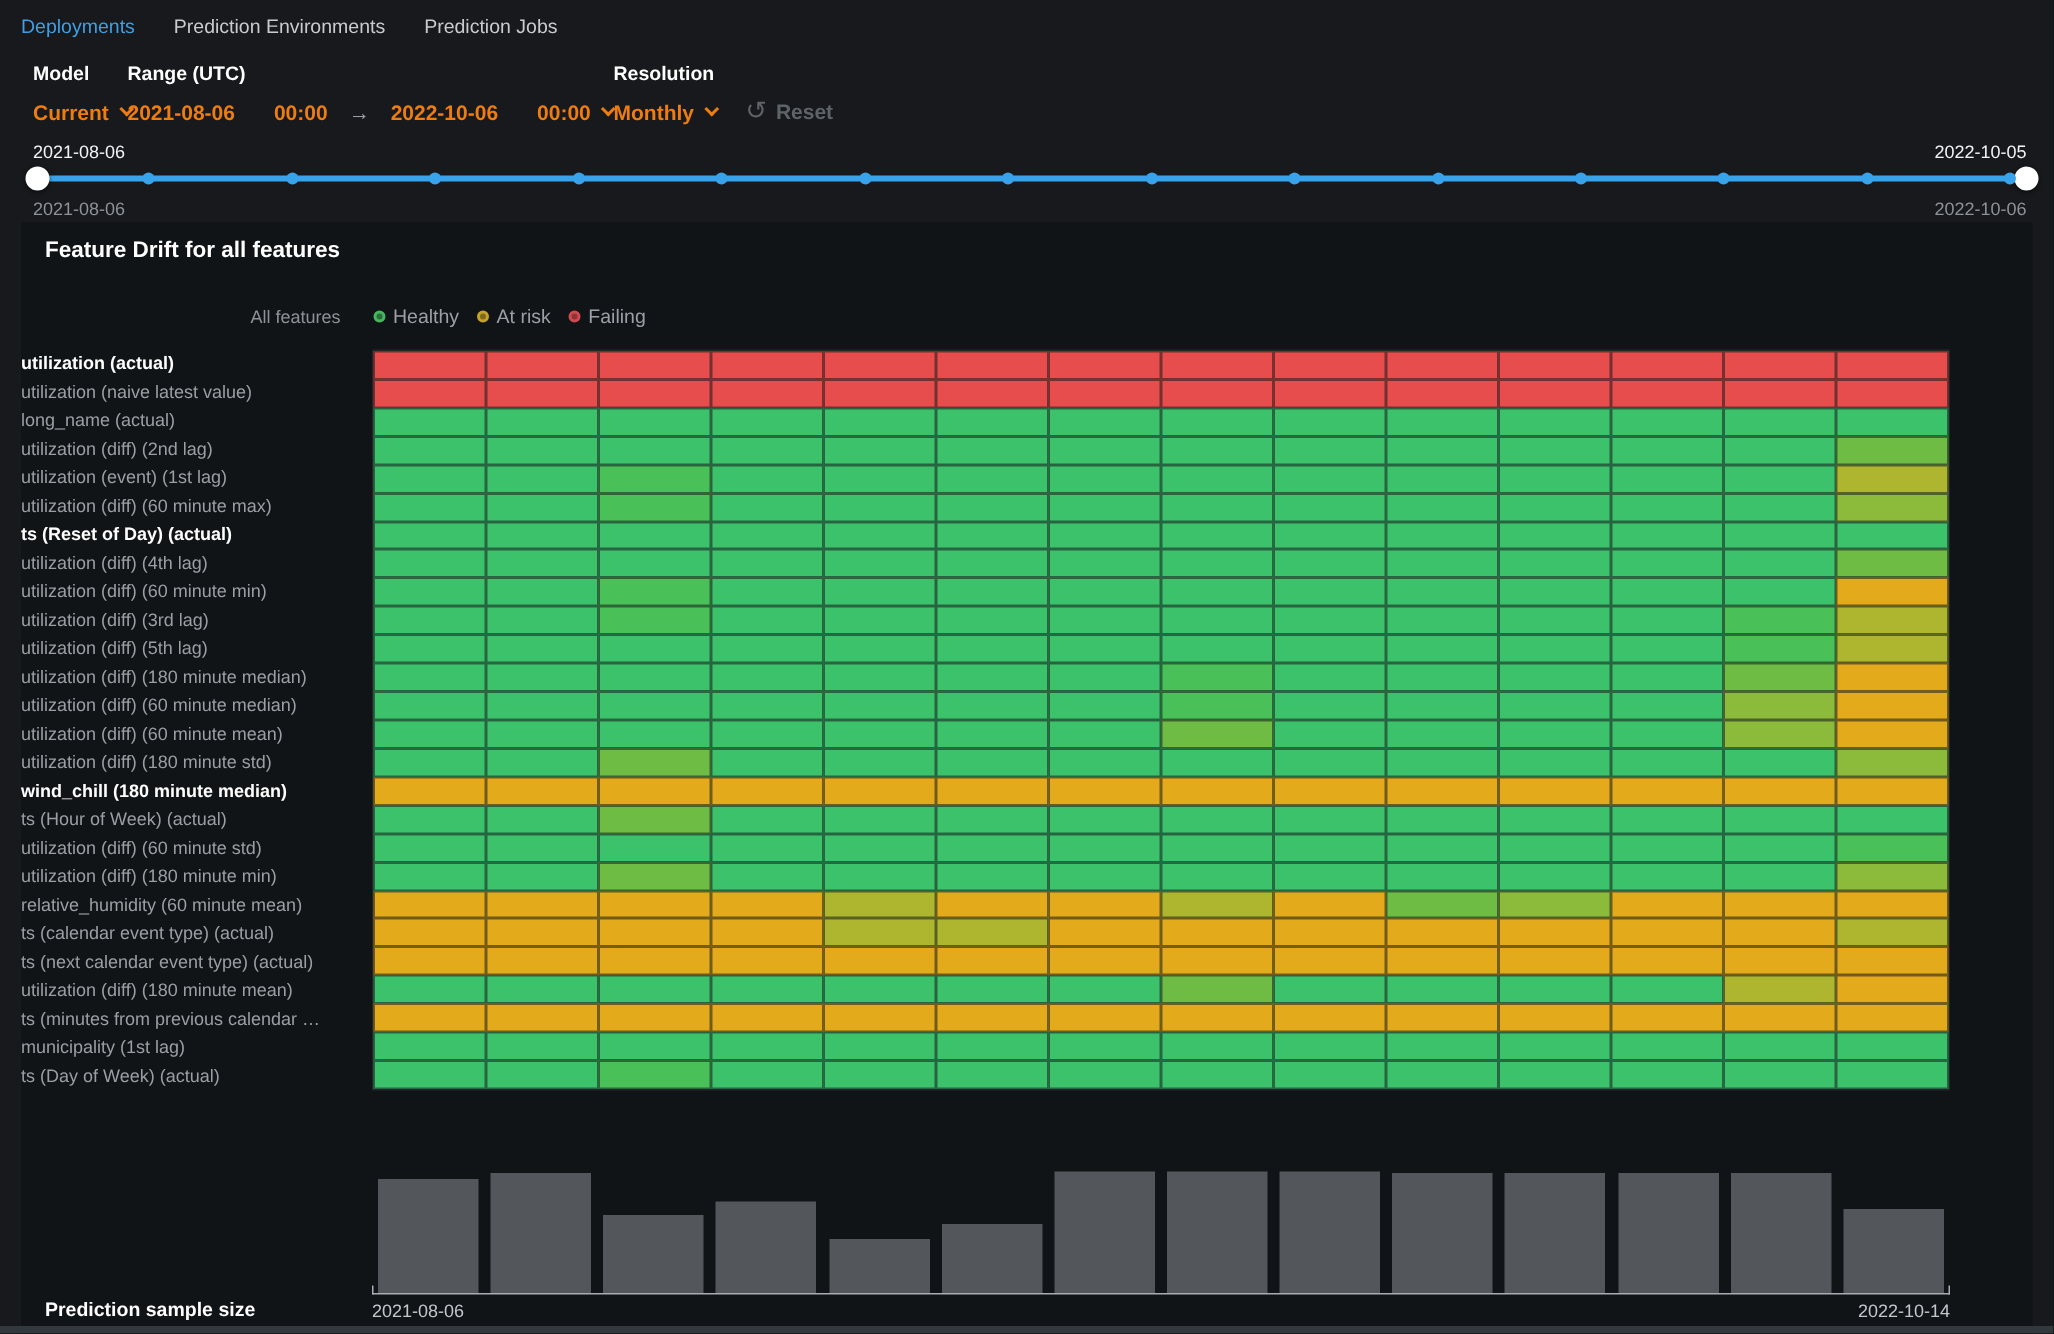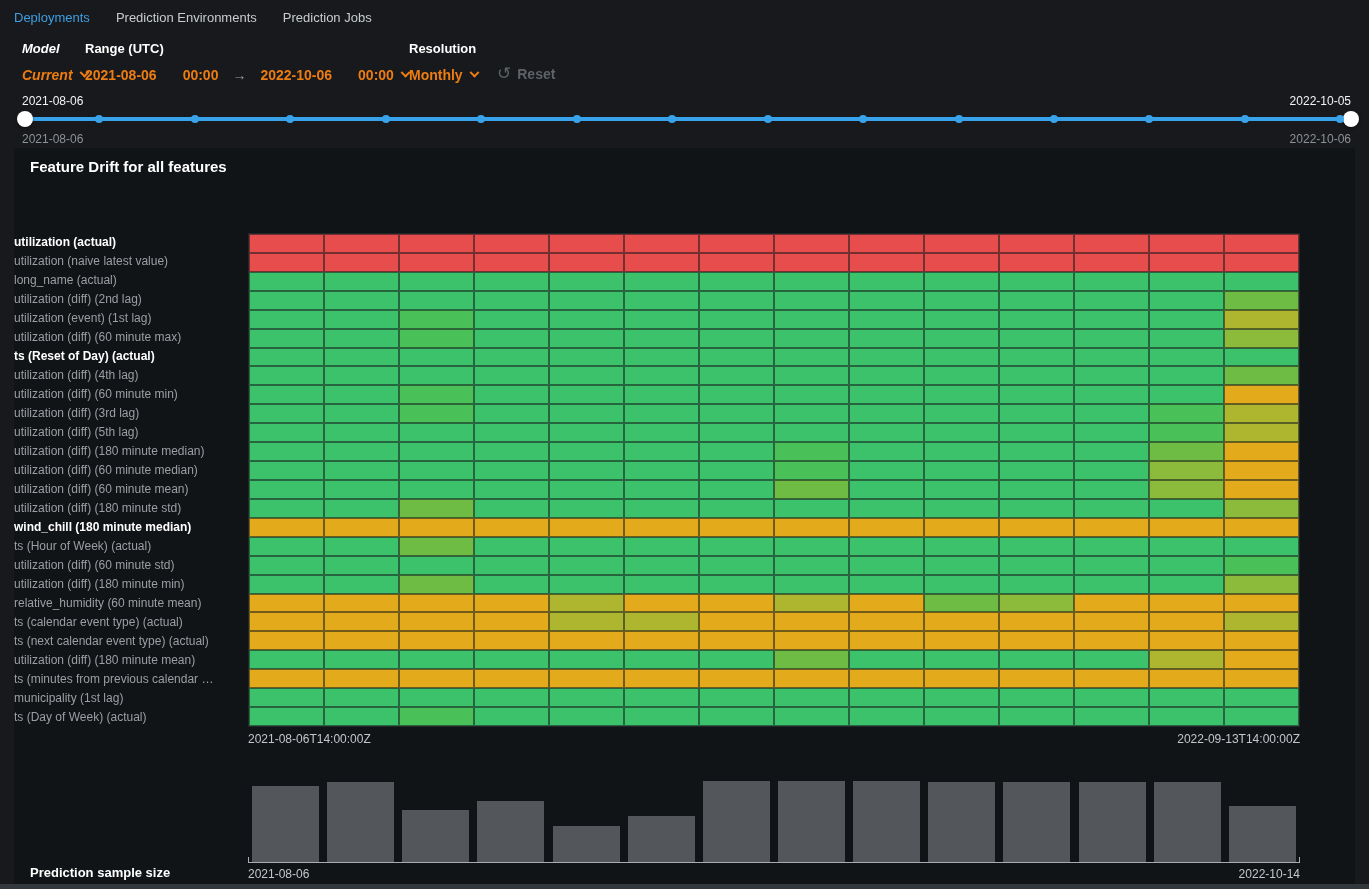--- a/index.html
+++ b/index.html
@@ -10,21 +10,21 @@
     font-family:"Liberation Sans", sans-serif;
   }
   
   .nav-tabs { position:absolute; top:10px; left:14px; display:flex; gap:26px; font-size:13px; }
   .tab { color:#c9ccce; cursor:pointer; }
   .tab.active { color:#3f9fe3; }
   
   .ctrl-label { font-size:13px; font-weight:bold; color:#fff; }
   .ctrl-value { margin-top:11px; font-size:14px; font-weight:bold; color:#ed7c11; display:flex; align-items:center; gap:8px; white-space:nowrap; }
   .ctrl { position:absolute; top:41px; }
-  .ctrl-model { left:22px;font-style:italic; }
+  .ctrl-model { left:22px; }
   .ctrl-range { left:85px; }
   .ctrl-resolution { left:409px; }
   .chev { width:7px; height:7px; border-right:2px solid currentColor; border-bottom:2px solid currentColor; transform:rotate(45deg) translate(-2px,-2px); display:inline-block; }
   .range-sp { display:inline-block; width:10px; }
   .range-arrow { color:#9aa0a6; font-weight:normal; padding:0 6px; }
   .reset-btn { position:absolute; left:497px; top:63px; color:#5e6367; font-size:14px; font-weight:bold; display:flex; align-items:center; gap:6px; cursor:default; }
   .reset-icon { font-size:17px; font-weight:normal; }
   
   .tl-label { position:absolute; font-size:12px; }
   .tl-top { top:94px; color:#f2f3f4; }
@@ -125,20 +125,37 @@
     <span class="track-dot" style="left: 84.8%;"></span>
     <span class="track-dot" style="left: 92%;"></span>
     <span class="track-dot" style="left: 99.2%;"></span>
   </div>
 <div class="tl-label tl-bottom tl-left">2021-08-06</div>
 <div class="tl-label tl-bottom tl-right">2022-10-06</div>
 
 <div class="panel">
   <div class="panel-title">Feature Drift for all features</div>
 
+  <div class="legend-row">
+    <div class="legend-scope">All features</div>
+    <div class="legend-items">
+        <span class="leg-item">
+          <span class="leg-dot" style="border-color: rgb(69, 184, 93); background: rgb(43, 110, 59);"></span>
+          <span>Healthy</span>
+        </span>
+        <span class="leg-item">
+          <span class="leg-dot" style="border-color: rgb(199, 162, 42); background: rgb(125, 106, 30);"></span>
+          <span>At risk</span>
+        </span>
+        <span class="leg-item">
+          <span class="leg-dot" style="border-color: rgb(208, 73, 79); background: rgb(142, 51, 56);"></span>
+          <span>Failing</span>
+        </span>
+      </div>
+  </div>
 
   <div class="hm-labels">
       <div class="row-label bold">utilization (actual)</div>
       <div class="row-label">utilization (naive latest value)</div>
       <div class="row-label">long_name (actual)</div>
       <div class="row-label">utilization (diff) (2nd lag)</div>
       <div class="row-label">utilization (event) (1st lag)</div>
       <div class="row-label">utilization (diff) (60 minute max)</div>
       <div class="row-label bold">ts (Reset of Day) (actual)</div>
       <div class="row-label">utilization (diff) (4th lag)</div>
@@ -573,24 +590,20 @@
         <div class="hm-cell" style="background: rgb(61, 194, 108);"></div>
         <div class="hm-cell" style="background: rgb(61, 194, 108);"></div>
         <div class="hm-cell" style="background: rgb(61, 194, 108);"></div>
         <div class="hm-cell" style="background: rgb(61, 194, 108);"></div>
         <div class="hm-cell" style="background: rgb(61, 194, 108);"></div>
         <div class="hm-cell" style="background: rgb(61, 194, 108);"></div>
         <div class="hm-cell" style="background: rgb(61, 194, 108);"></div>
       </div>
     </div>
 
-  <div class="hm-xaxis">
-    <span>2021-08-06T14:00:00Z</span>
-    <span>2022-09-13T14:00:00Z</span>
-  </div>
 
   <div class="bars">
       <div class="bar-slot">
         <div class="bar" style="height: 76px; background: rgb(83, 87, 92);"></div>
       </div>
       <div class="bar-slot">
         <div class="bar" style="height: 80px; background: rgb(83, 87, 92);"></div>
       </div>
       <div class="bar-slot">
         <div class="bar" style="height: 52px; background: rgb(83, 87, 92);"></div>

